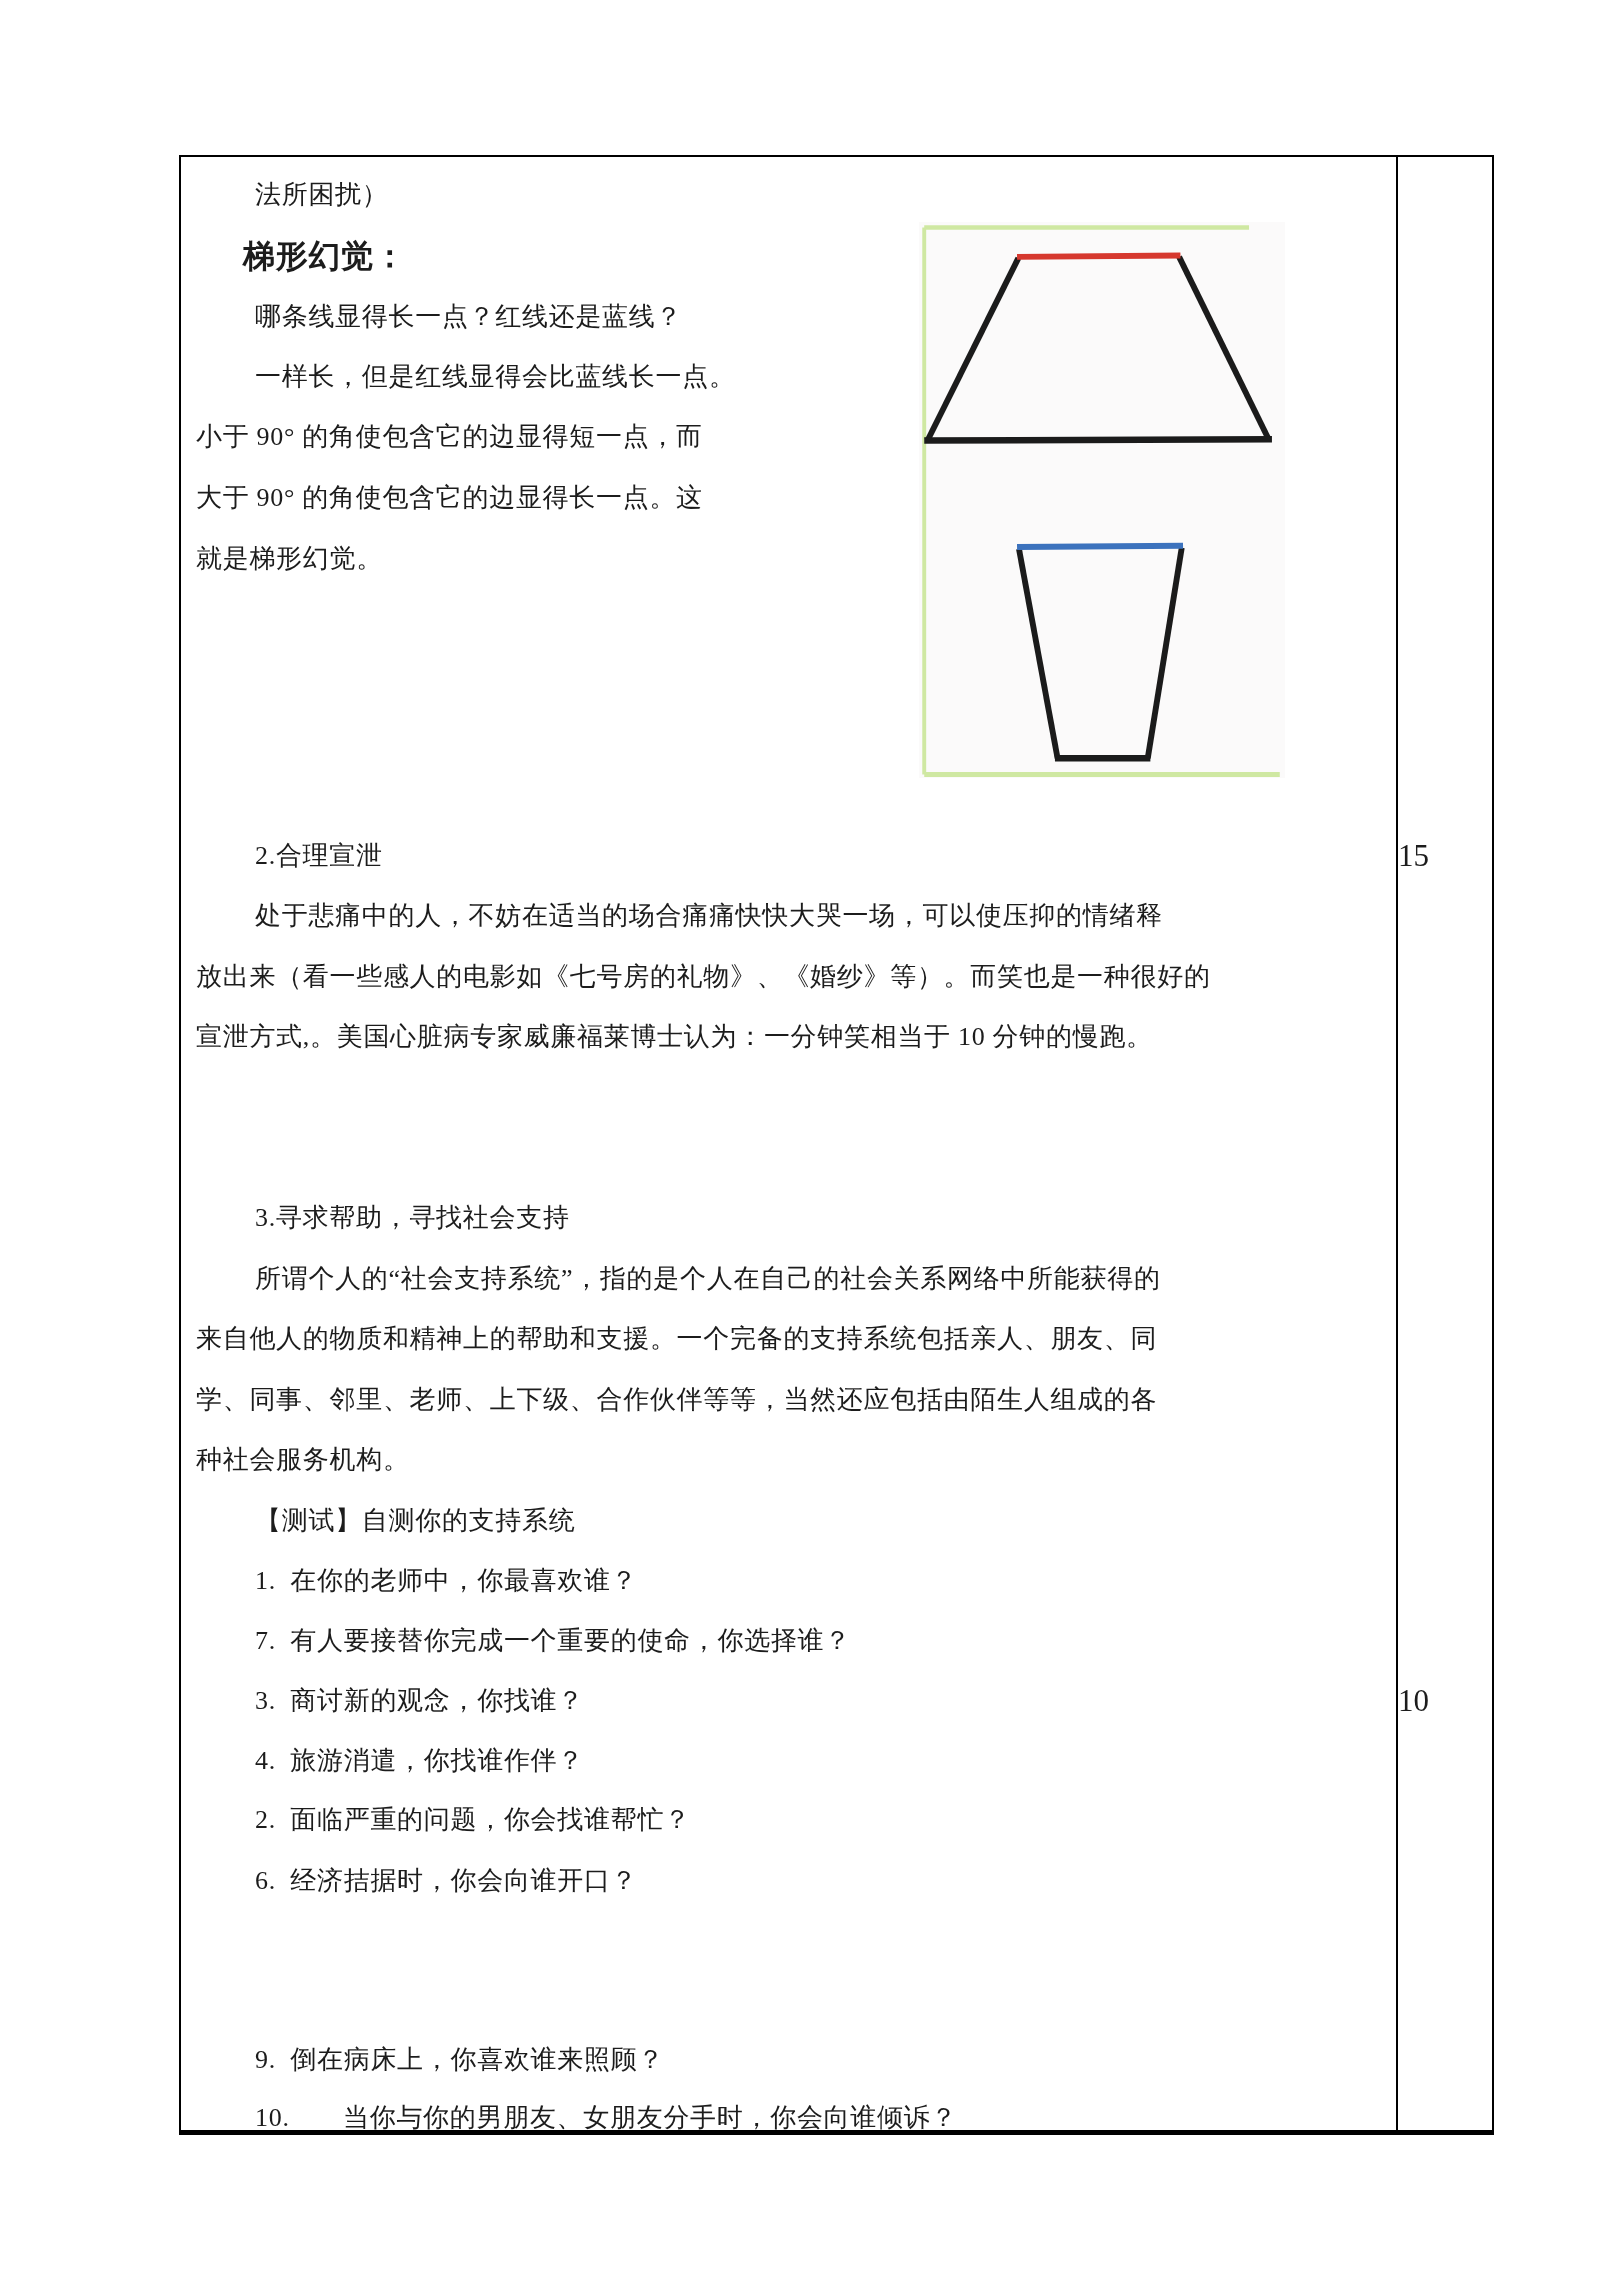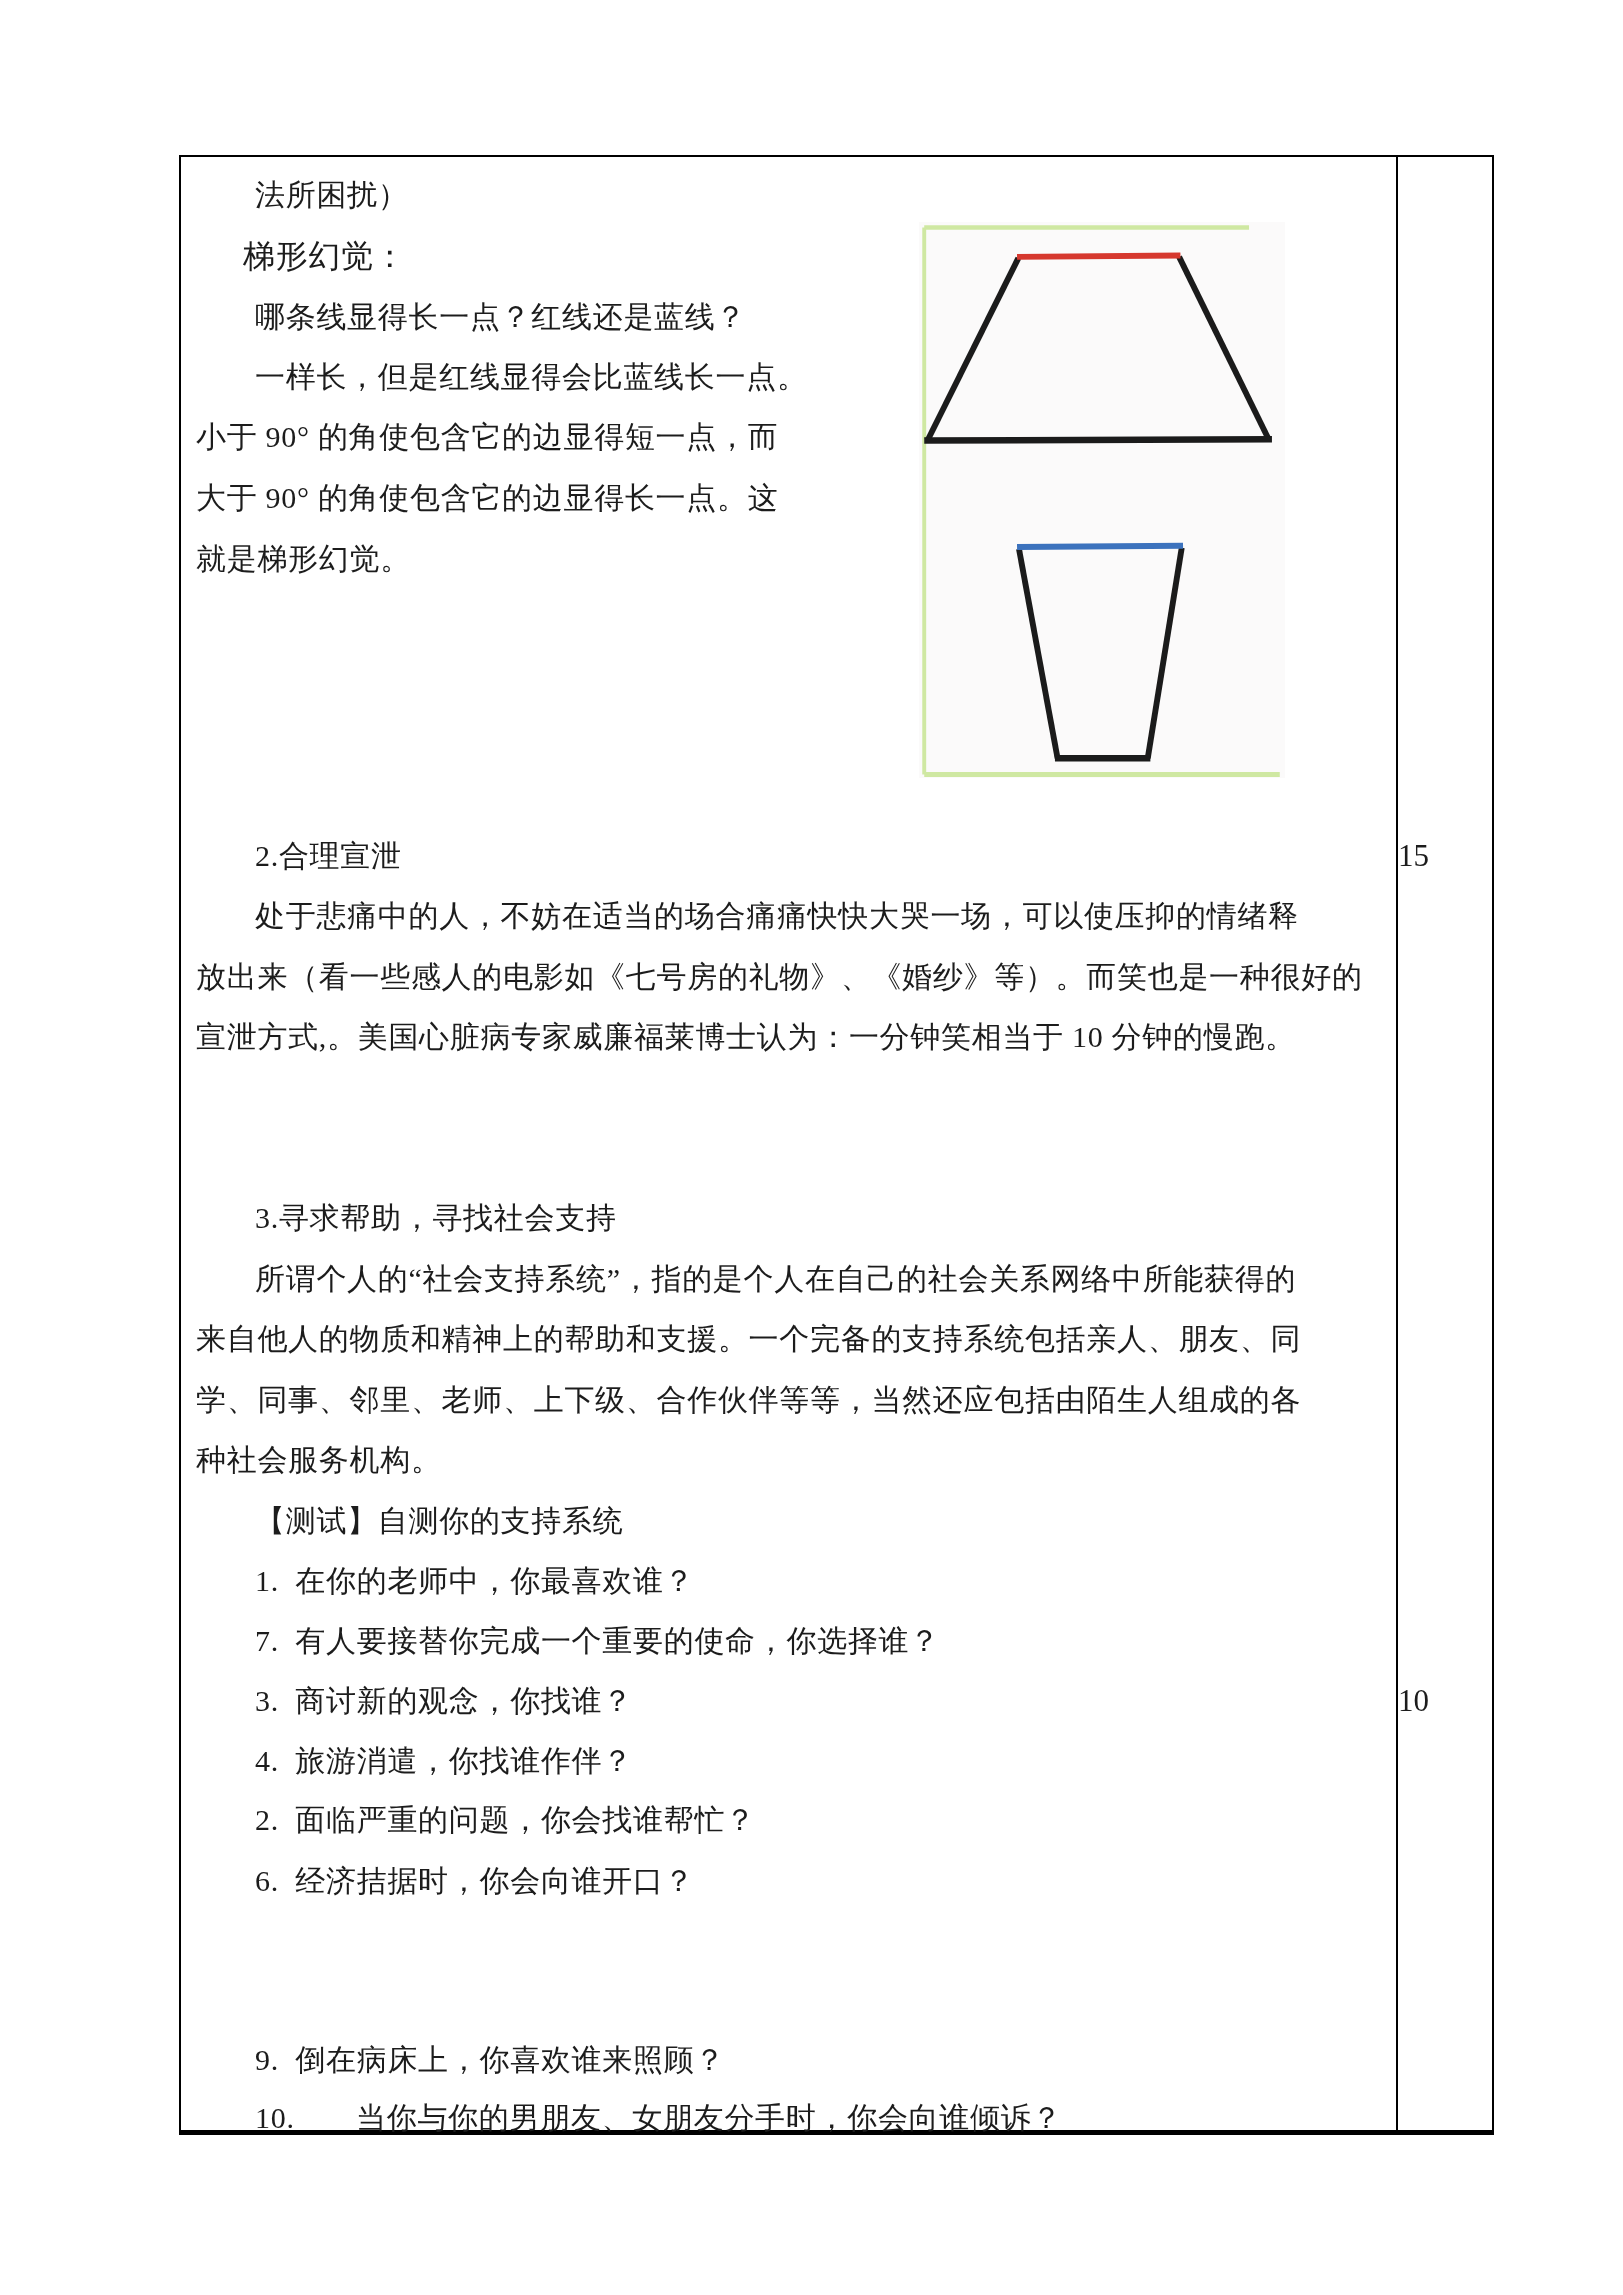--- a/index.html
+++ b/index.html
@@ -21,29 +21,29 @@
     box-sizing:border-box;
   }
   .col-divider{
     position:absolute;
     top:155px;left:1396px;
     height:1980px;width:0;
     border-left:2.6px solid #000;
   }
   .tline{
     position:absolute;
-    font-size:30px;
+    font-size:26px;
     line-height:60px;
     height:60px;
     white-space:pre;
     letter-spacing:0.7px;
   }
   .tline.head{
     font-family:"Liberation Sans","DejaVu Sans",sans-serif;
-    font-weight:400;
+    font-weight:700;
     font-size:32px;
     text-align:right;
   }
   .score{
     position:absolute;
     left:1398px;width:72px;
     text-align:left;
     font-size:31px;line-height:60px;height:60px;
   }
   .figure{

